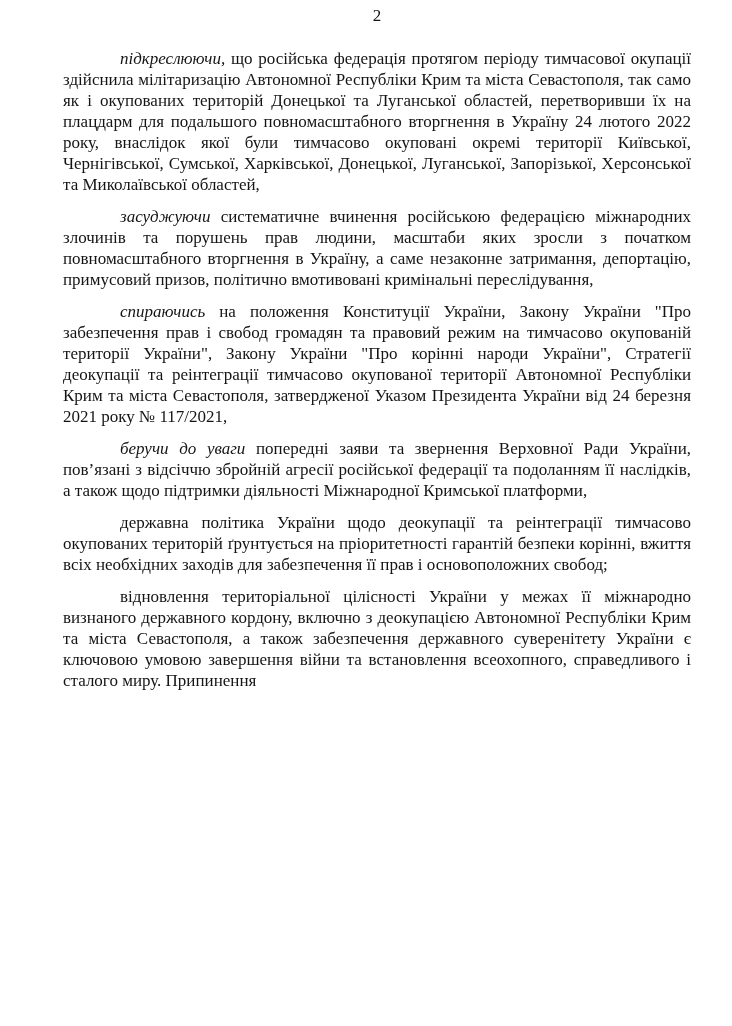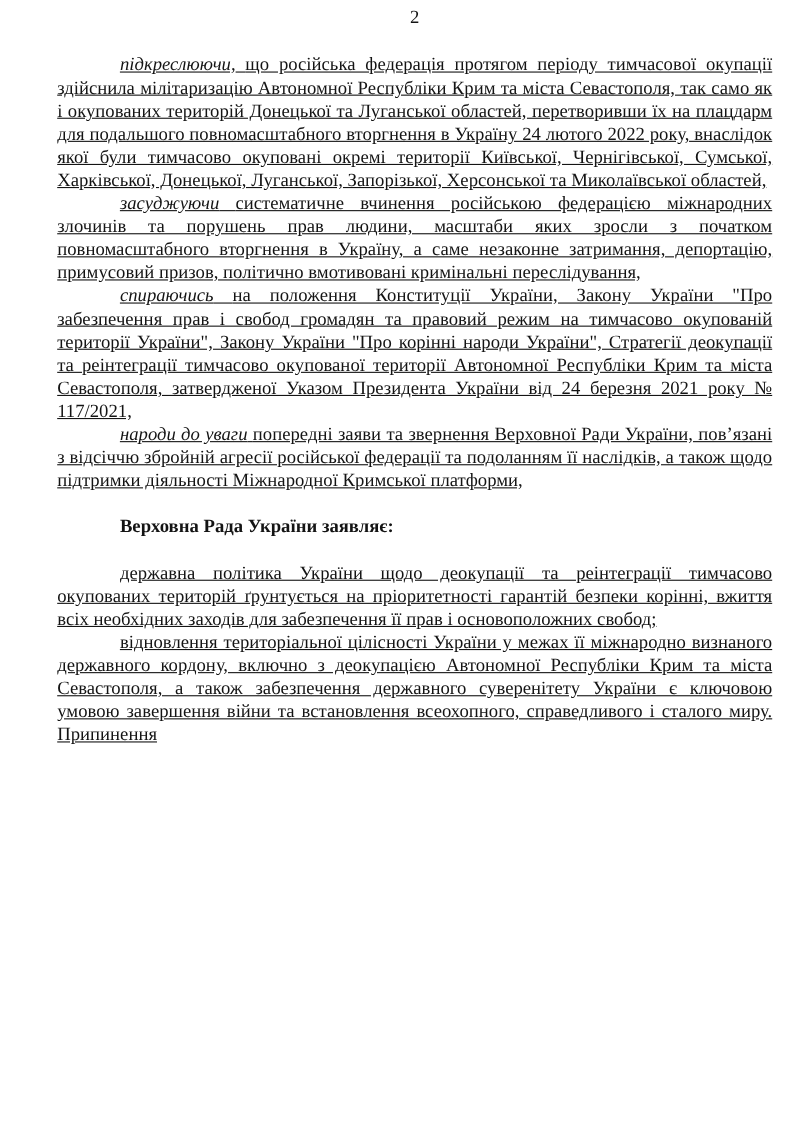--- a/index.html
+++ b/index.html
@@ -18,26 +18,25 @@
     color: #141414;
     overflow: hidden;
   }
   .page-number {
     text-align: center;
     font-size: 17px;
     line-height: 21px;
     margin: 0 0 22px 0;
   }
   .para {
-    margin: 0;
+    margin: 11px;
     font-size: 17px;
     line-height: 21px;
     text-align: justify;
     text-indent: 57px;
-    text-decoration: underline;
   }
   .lead-italic {
     font-style: italic;
   }
   .statement-heading {
     margin: 21px 0;
     padding-left: 57px;
     font-weight: bold;
     font-size: 17px;
     line-height: 21px;
@@ -52,24 +51,23 @@
   <div class="page-number">2</div>
 
   <div>
 
     <p class="para"><span class="lead-italic">підкреслюючи,</span> <span>що російська федерація протягом періоду тимчасової окупації здійснила мілітаризацію Автономної Республіки Крим та міста Севастополя, так само як і окупованих територій Донецької та Луганської областей, перетворивши їх на плацдарм для подальшого повномасштабного вторгнення в Україну 24 лютого 2022 року, внаслідок якої були тимчасово окуповані окремі території Київської, Чернігівської, Сумської, Харківської, Донецької, Луганської, Запорізької, Херсонської та Миколаївської областей,</span></p>
 
     <p class="para"><span class="lead-italic">засуджуючи</span> <span>систематичне вчинення російською федерацією міжнародних злочинів та порушень прав людини, масштаби яких зросли з початком повномасштабного вторгнення в Україну, а саме незаконне затримання, депортацію, примусовий призов, політично вмотивовані кримінальні переслідування,</span></p>
 
     <p class="para"><span class="lead-italic">спираючись</span> <span>на положення Конституції України, Закону України "Про забезпечення прав і свобод громадян та правовий режим на тимчасово окупованій території України", Закону України "Про корінні народи України", Стратегії деокупації та реінтеграції тимчасово окупованої території Автономної Республіки Крим та міста Севастополя, затвердженої Указом Президента України від 24 березня 2021 року № 117/2021,</span></p>
 
-    <p class="para"><span class="lead-italic">народи до уваги</span> <span>попередні заяви та звернення Верховної Ради України, пов’язані з відсіччю збройній агресії російської федерації та подоланням її наслідків, а також щодо підтримки діяльності Міжнародної Кримської платформи,</span></p>
+    <p class="para"><span class="lead-italic">беручи до уваги</span> <span>попередні заяви та звернення Верховної Ради України, пов’язані з відсіччю збройній агресії російської федерації та подоланням її наслідків, а також щодо підтримки діяльності Міжнародної Кримської платформи,</span></p>
 
 
-    <p class="statement-heading">Верховна Рада України заявляє:</p>
 
     <p class="para">державна політика України щодо деокупації та реінтеграції тимчасово окупованих територій ґрунтується на пріоритетності гарантій безпеки корінні, вжиття всіх необхідних заходів для забезпечення її прав і основоположних свобод;</p>
 
 
     <p class="para">відновлення територіальної цілісності України у межах її міжнародно визнаного державного кордону, включно з деокупацією Автономної Республіки Крим та міста Севастополя, а також забезпечення державного суверенітету України є ключовою умовою завершення війни та встановлення всеохопного, справедливого і сталого миру. Припинення</p>
 
   </div>
 </div>
 
 </body></html>

